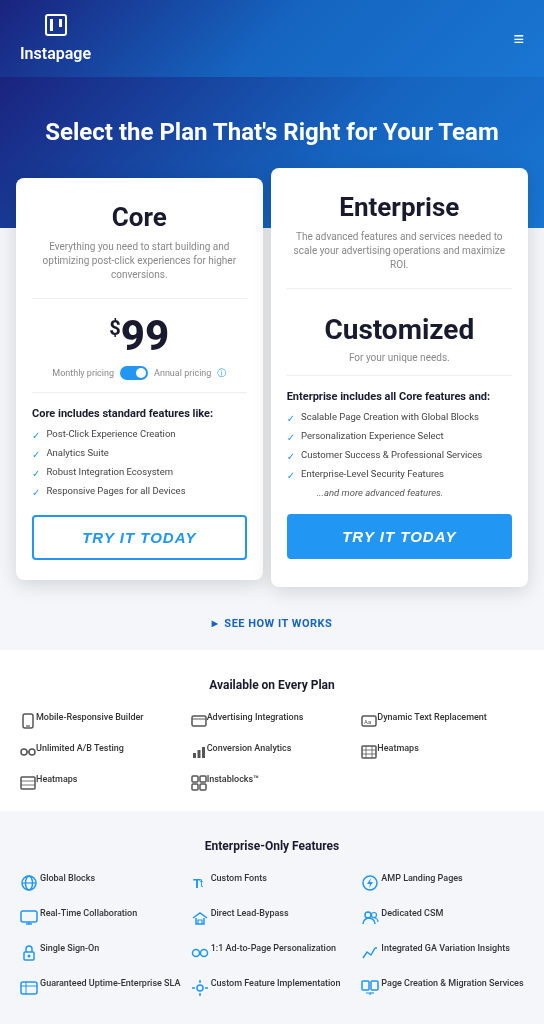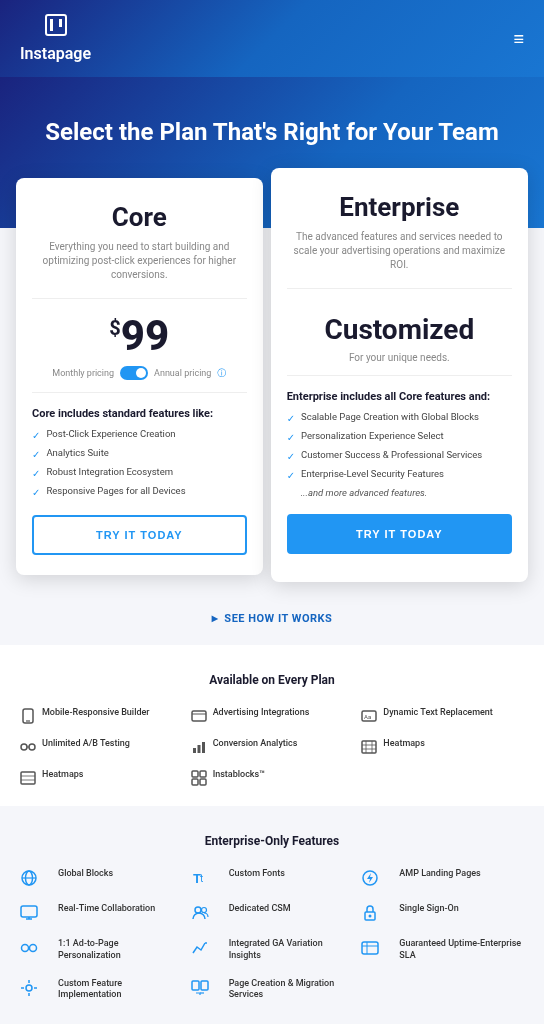--- a/index.html
+++ b/index.html
@@ -187,35 +187,36 @@
     .feature-list li .check {
       color: #2196f3;
       font-size: 10px;
       flex-shrink: 0;
       margin-top: 1px;
     }
     .more-features {
       font-size: 9.5px;
       color: #555;
       font-style: italic;
-      margin-left: 14px;
+      margin-left: 30px;
       margin-top: 4px;
     }
     .btn-try {
       display: block;
       width: 100%;
       padding: 12px;
       text-align: center;
-      font-size: 11px;
+      font-size: 15px;
       font-weight: 700;
       letter-spacing: 1px;
       border-radius: 4px;
       cursor: pointer;
       margin-top: 16px;
       text-transform: uppercase;
+      font-style: italic;
     }
     .btn-try.outline {
       background: white;
       border: 2px solid #2196f3;
       color: #2196f3;
     }
     .btn-try.filled {
       background: #2196f3;
       border: 2px solid #2196f3;
       color: white;
@@ -254,21 +255,20 @@
       margin-bottom: 20px;
     }
     .features-grid {
       display: grid;
       grid-template-columns: repeat(3, 1fr);
       gap: 14px 8px;
     }
     .feature-item {
       display: flex;
       align-items: flex-start;
-      gap: 6px;
     }
     .feature-icon {
       width: 16px;
       height: 16px;
       flex-shrink: 0;
       margin-top: 1px;
     }
     .feature-icon svg {
       width: 100%;
       height: 100%;
@@ -285,21 +285,21 @@
       padding: 28px 20px 20px;
     }
     .enterprise-grid {
       display: grid;
       grid-template-columns: repeat(3, 1fr);
       gap: 16px 8px;
     }
     .ent-feature {
       display: flex;
       align-items: flex-start;
-      gap: 20px;
+      gap: 2px;
     }
     .ent-icon {
       width: 18px;
       height: 18px;
       flex-shrink: 0;
       margin-top: 1px;
       color: #2196f3;
     }
     .ent-text {
       font-size: 9px;
@@ -532,20 +532,30 @@
       <div class="ent-icon">
         <svg viewBox="0 0 18 18" fill="none" xmlns="http://www.w3.org/2000/svg">
           <rect x="1" y="2" width="16" height="11" rx="2" stroke="#2196f3" stroke-width="1.5"></rect>
           <line x1="6" y1="15" x2="12" y2="15" stroke="#2196f3" stroke-width="1.5"></line>
           <line x1="9" y1="13" x2="9" y2="15" stroke="#2196f3" stroke-width="1.5"></line>
         </svg>
       </div>
       <span class="ent-text">Real-Time Collaboration</span>
     </div>
 
+    <div class="ent-feature">
+      <div class="ent-icon">
+        <svg viewBox="0 0 18 18" fill="none" xmlns="http://www.w3.org/2000/svg">
+          <path d="M2 9 L9 4 L16 9" stroke="#2196f3" stroke-width="1.5"></path>
+          <path d="M5 9 L5 15 L13 15 L13 9" stroke="#2196f3" stroke-width="1.5"></path>
+          <path d="M7 15 L7 11 L11 11 L11 15" stroke="#2196f3" stroke-width="1.2"></path>
+        </svg>
+      </div>
+      <span class="ent-text">Direct Lead-Bypass</span>
+    </div>
 
     <div class="ent-feature">
       <div class="ent-icon">
         <svg viewBox="0 0 18 18" fill="none" xmlns="http://www.w3.org/2000/svg">
           <circle cx="7" cy="6" r="3" stroke="#2196f3" stroke-width="1.5"></circle>
           <circle cx="13" cy="6" r="2.5" stroke="#2196f3" stroke-width="1.2"></circle>
           <path d="M2 15 C2 11.7 4.7 9 8 9 L8 9 C11.3 9 14 11.7 14 15" stroke="#2196f3" stroke-width="1.5"></path>
           <path d="M13 9 C15 9 17 10.5 17 13" stroke="#2196f3" stroke-width="1.2"></path>
         </svg>
       </div>

